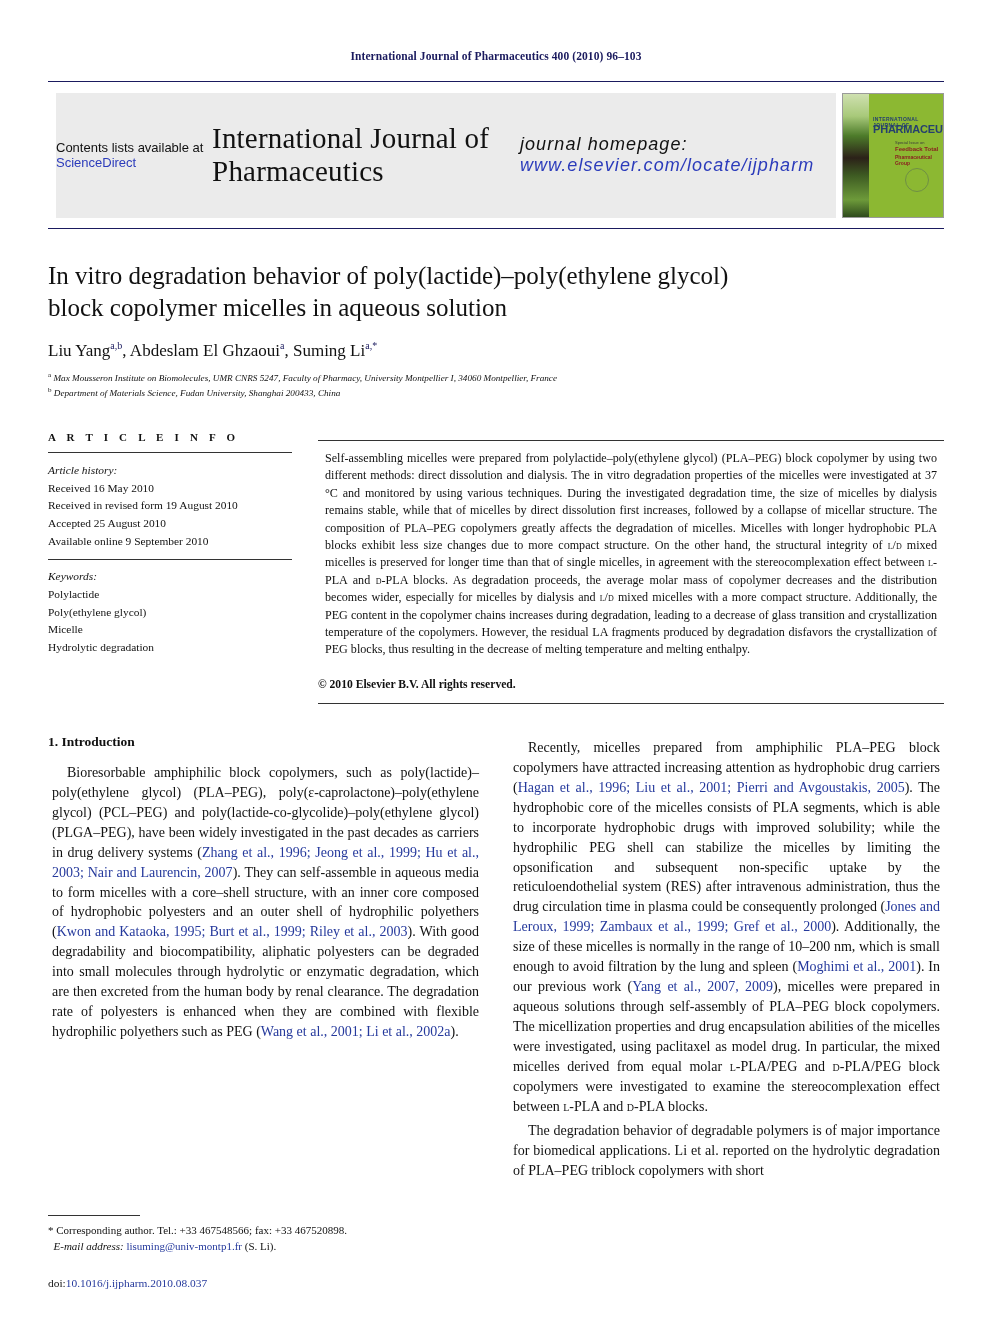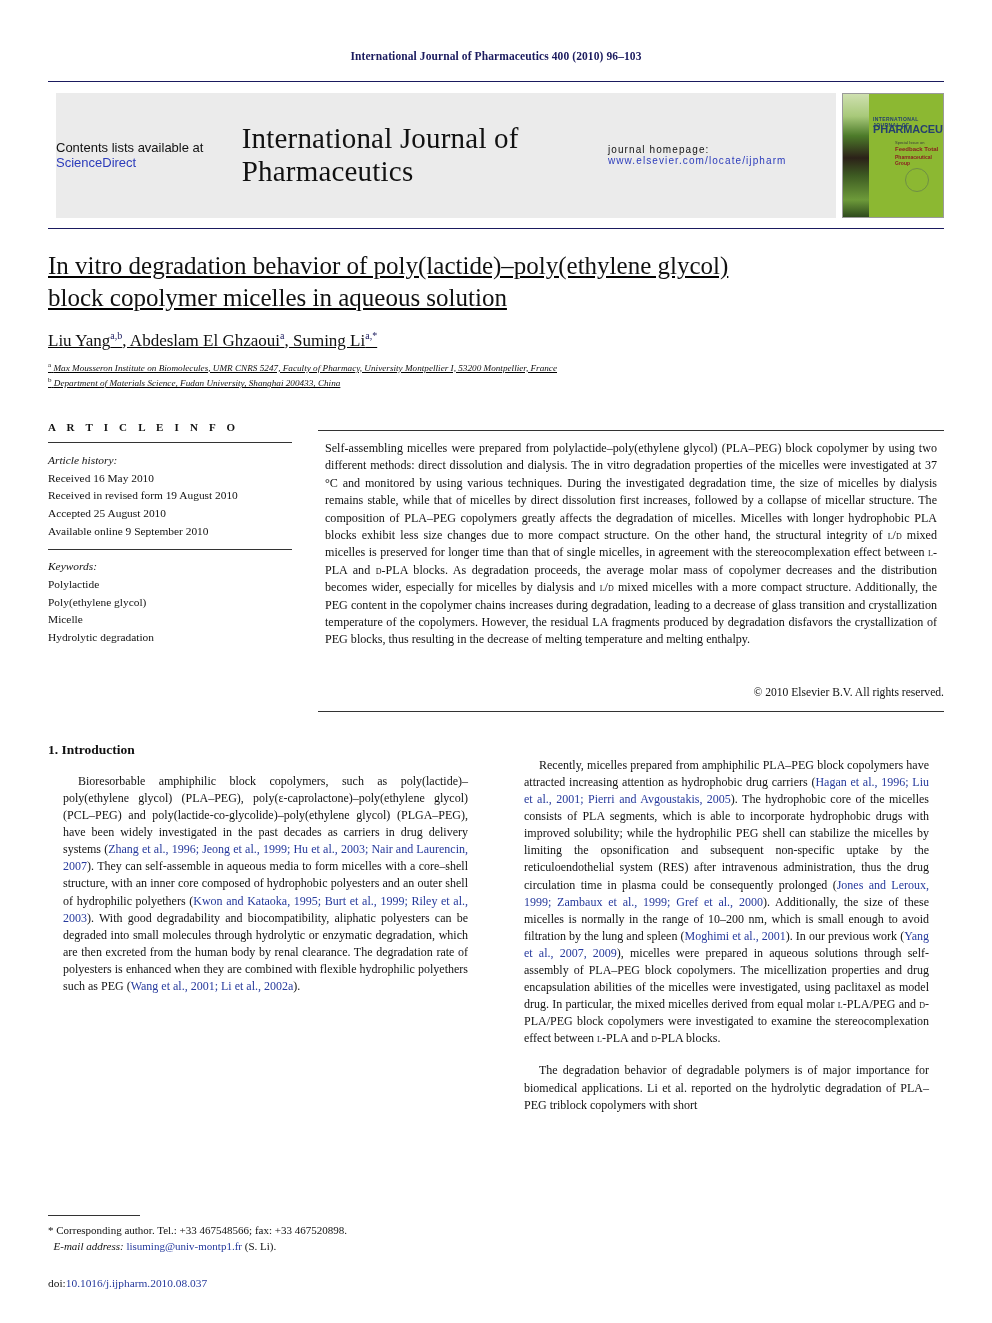--- a/index.html
+++ b/index.html
@@ -79,23 +79,24 @@
     color: #2b3bbb;
   }
   .journal-name {
     font-family: "Liberation Serif", serif;
     font-size: 29px;
     color: #111;
     letter-spacing: 0.2px;
   }
   .homepage-line {
     font-family: "Liberation Sans", sans-serif;
-    font-size: 10px;
+    font-size: 18px;
     letter-spacing: 1.1px;
     color: #111;
+    font-style: italic;
   }
   .homepage-line .url { color: #2b3bbb; }
   .cover-thumb {
     flex: 0 0 100px;
     width: 100px;
     border: 1px solid #9a9a9a;
     position: relative;
     overflow: hidden;
     background: #8cb832;
   }
@@ -153,21 +154,21 @@
     border: 1px solid #6f8f45;
     border-radius: 50%;
   }
 
   .thick-rule {
     border-top: 1.8px solid #1a1a5e;
     margin-top: 10px;
   }
 
   
-  .title-block { margin-top: 21px; text-decoration: underline; }
+  .title-block { margin-top: 31px; }
   .art-title {
     font-family: "Liberation Serif", serif;
     font-size: 25px;
     line-height: 1.26;
     color: #111;
     margin: 0;
     font-weight: normal;
     max-width: 740px;
   }
   .authors {
@@ -217,25 +218,25 @@
   .abs-text {
     font-family: "Liberation Serif", serif;
     font-size: 12.1px;
     line-height: 1.44;
     text-align: justify;
     color: #111;
     margin: 7px;
   }
   .abs-text .sc { font-variant: small-caps; }
   .copyright {
-    text-align: right;
+    text-align: left;
     font-family: "Liberation Serif", serif;
     font-size: 11.6px;
-    font-weight: normal;
-    margin-top: 37px;
+    font-weight: bold;
+    margin-top: 19px;
     color: #111;
   }
   .abs-rule-bottom {
     border-top: 1px solid #333;
     margin-top: 12px;
   }
 
   
   .body-cols {
     margin-top: 30px;
@@ -245,25 +246,25 @@
   .bcol { flex: 1 1 0; min-width: 0; position: relative; }
   .h2 {
     font-family: "Liberation Serif", serif;
     font-size: 13.5px;
     font-weight: bold;
     margin: 0 0 13px 0;
     color: #111;
   }
   .para {
     font-family: "Liberation Serif", serif;
-    font-size: 12px;
+    font-size: 14px;
     line-height: 1.425;
     text-align: justify;
     text-indent: 15px;
-    margin: 15px;
+    margin: 4px;
     color: #111;
     -webkit-hyphens: auto;
     hyphens: auto;
   }
   .para + .para { margin-top: 0; }
   .ref { color: #25399c; }
   .sc { font-variant: small-caps; }
 
   
   .footnotes {
@@ -323,21 +324,21 @@
       <div class="cover-circle"></div>
     </div>
   </div>
 
   <div class="thick-rule"></div>
 
   <div class="title-block">
     <h1 class="art-title">In vitro degradation behavior of poly(lactide)–poly(ethylene glycol) block copolymer micelles in aqueous solution</h1>
     <div class="authors">Liu Yang<sup>a,b</sup>, Abdeslam El Ghzaoui<sup>a</sup>, Suming Li<sup>a,*</sup></div>
     <div class="affil">
-      <div><sup>a</sup> <span>Max Mousseron Institute on Biomolecules, UMR CNRS 5247, Faculty of Pharmacy, University Montpellier I, 53200 Montpellier, France</span></div>
+      <div><sup>a</sup> <span>Max Mousseron Institute on Biomolecules, UMR CNRS 5247, Faculty of Pharmacy, University Montpellier I, 34060 Montpellier, France</span></div>
       <div><sup>b</sup> <span>Department of Materials Science, Fudan University, Shanghai 200433, China</span></div>
     </div>
   </div>
 
   <div class="info-abstract">
 
     <div class="col-info">
       <div class="sec-head">A R T I C L E  I N F O</div>
       <div class="hr-thin"></div>
       <div class="info-body">

